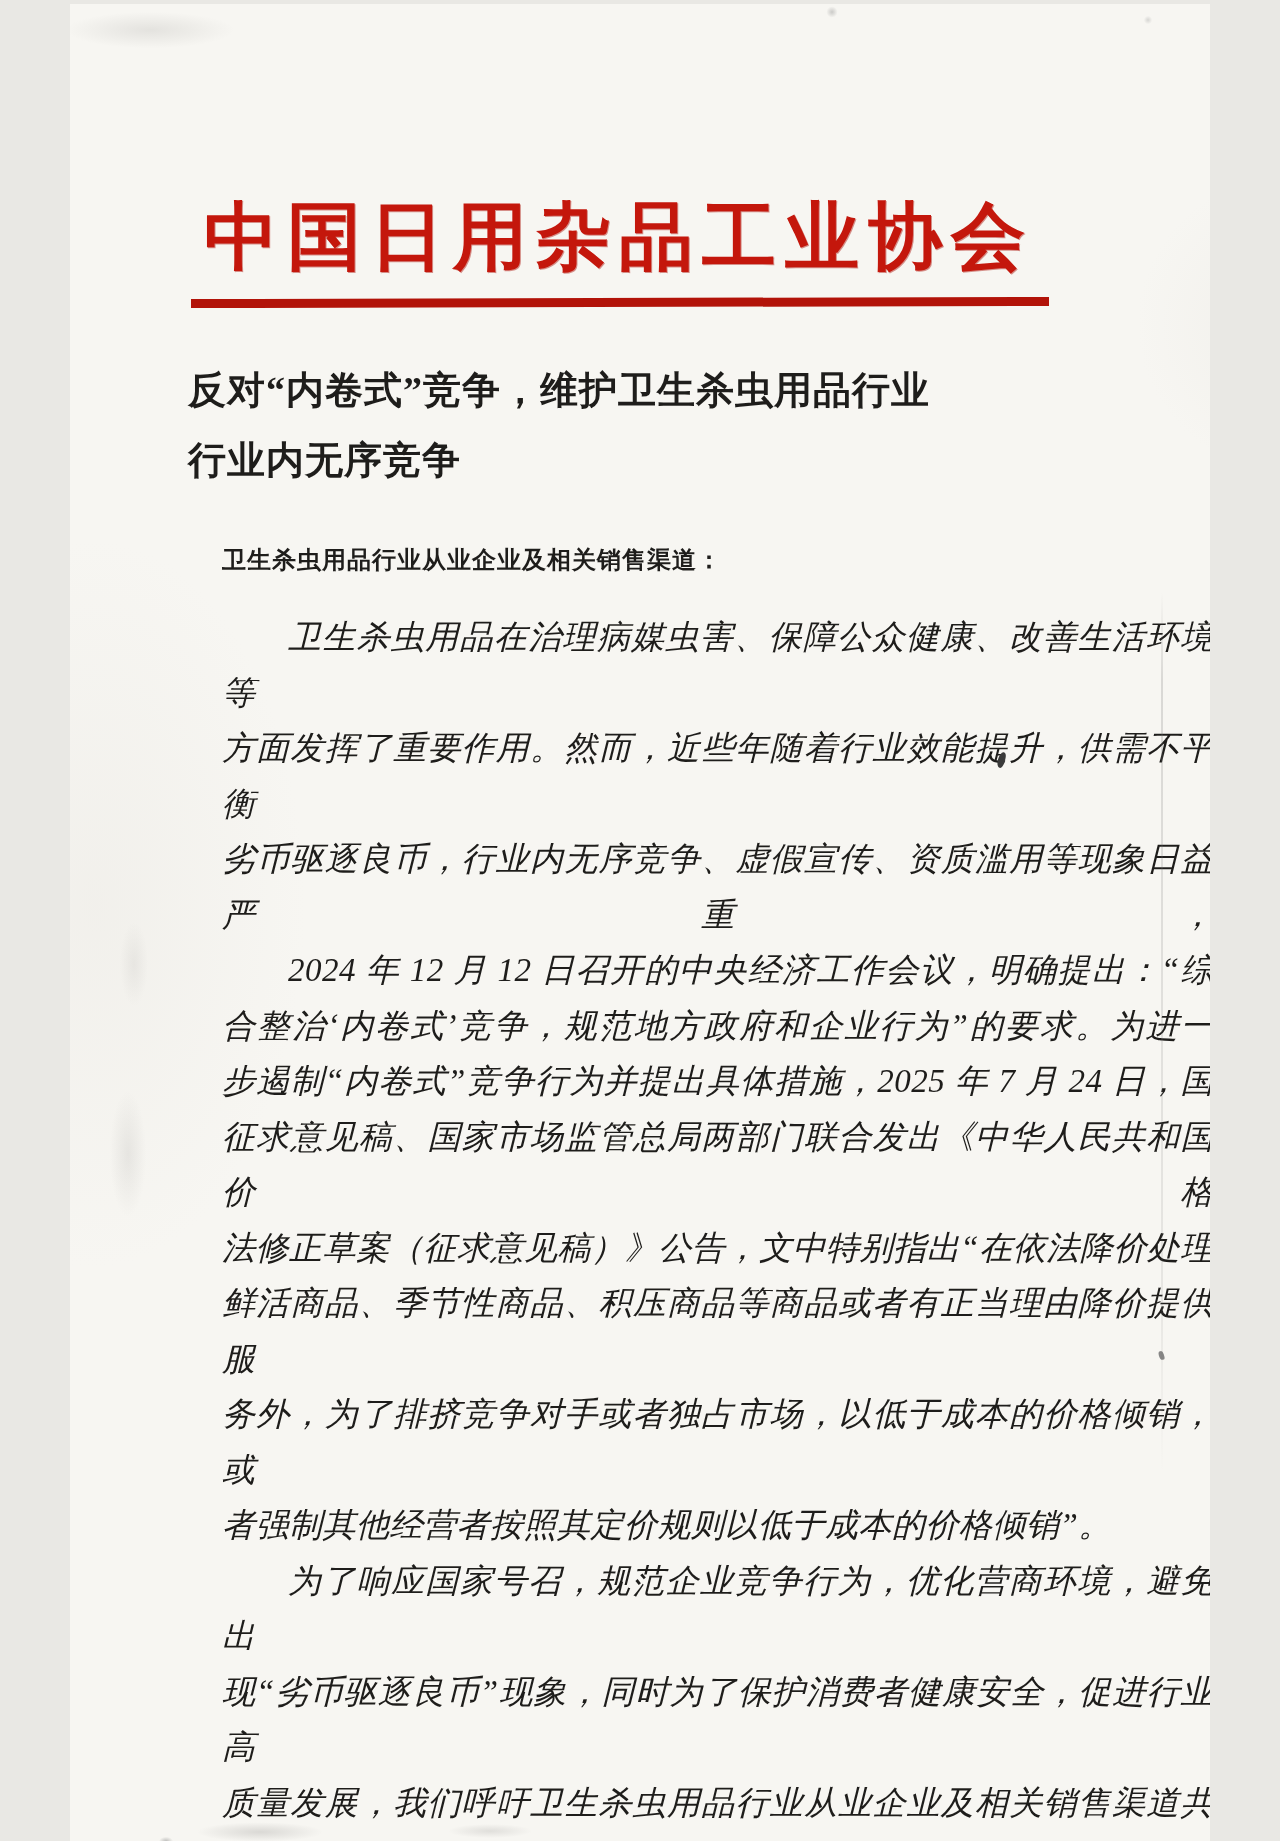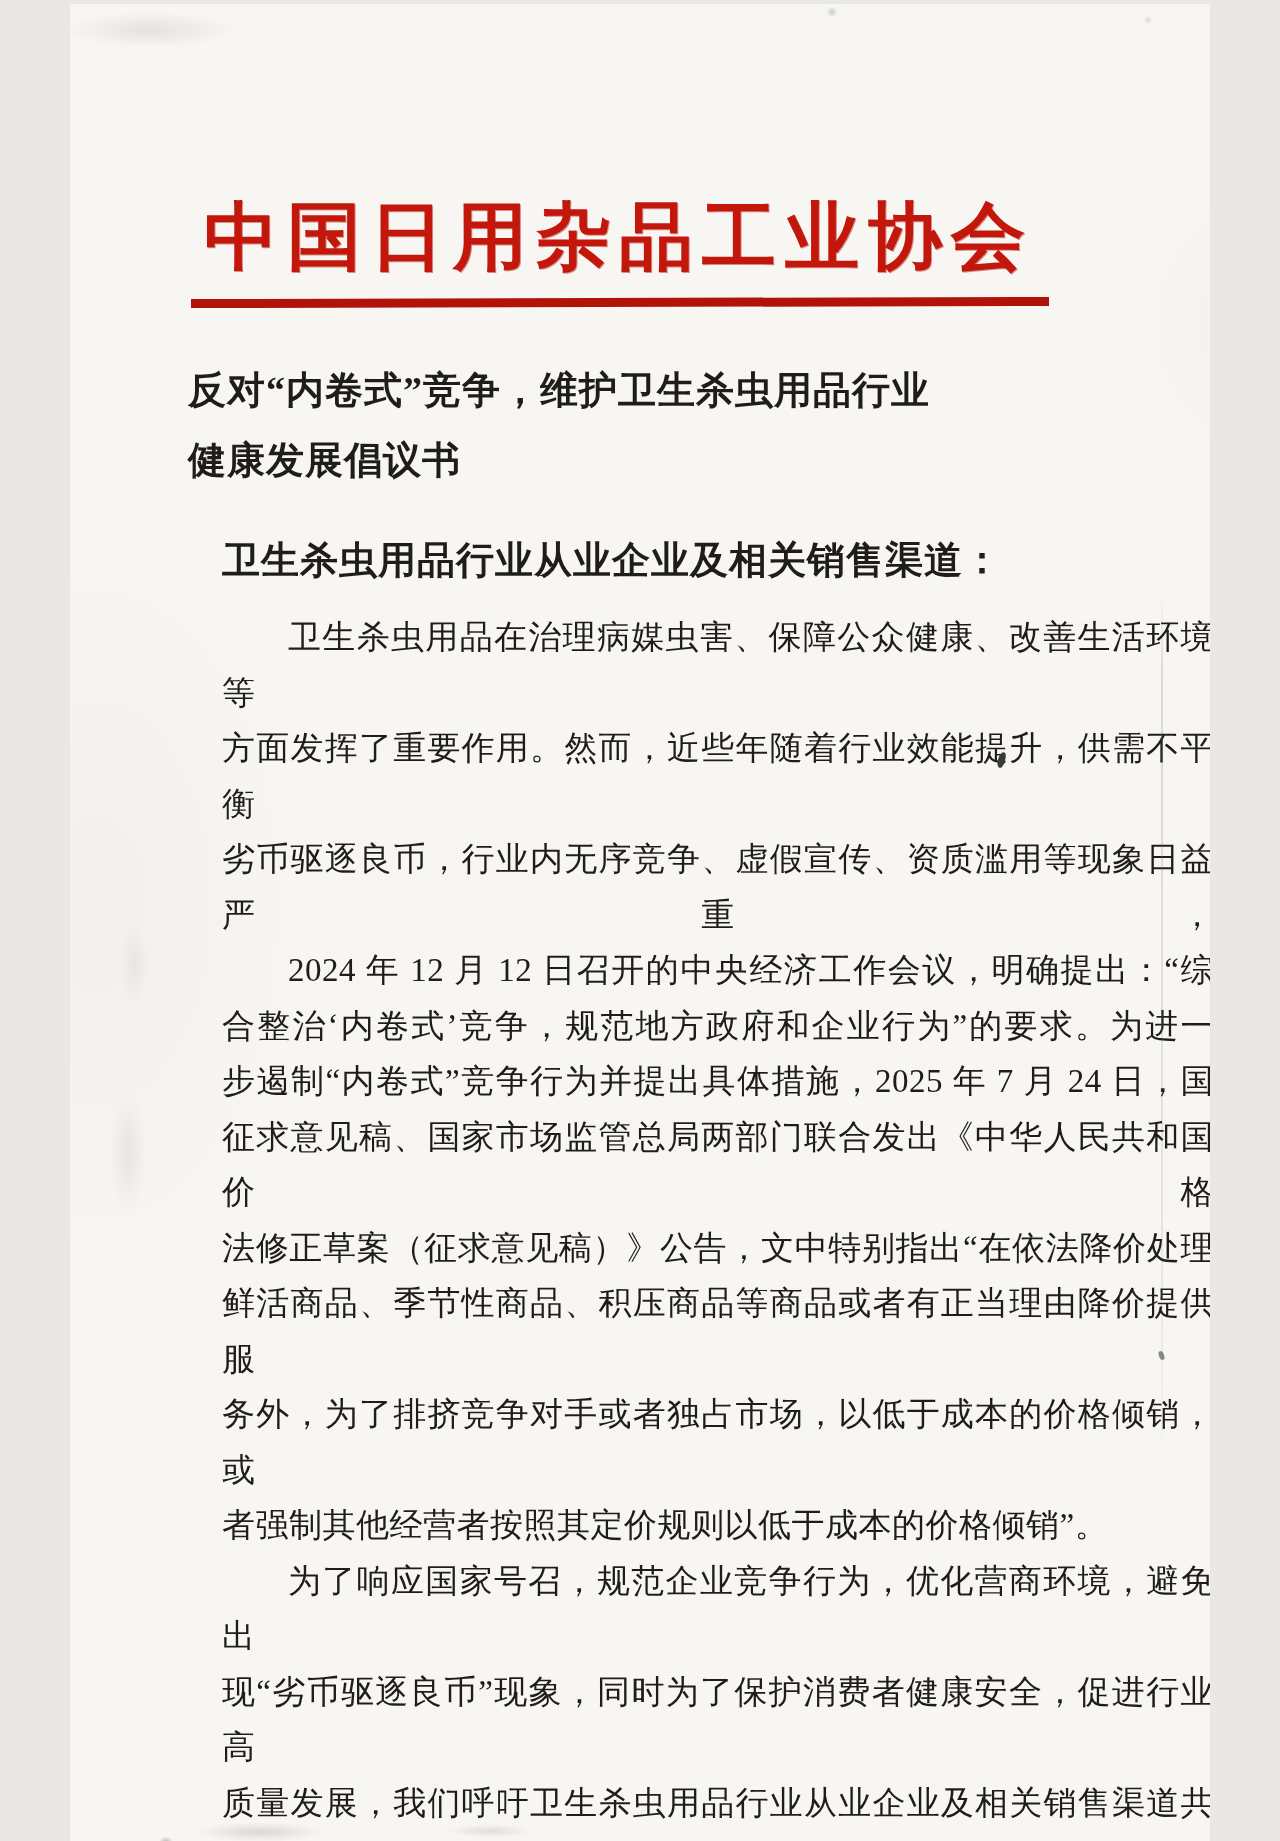--- a/index.html
+++ b/index.html
@@ -66,38 +66,38 @@
     white-space: nowrap;
   }
   .doc-title.l1 { top: 364px; }
   .doc-title.l2 { top: 434px; }
 
   
   .salutation {
     position: absolute;
     left: 152px;
     top: 534px;
-    font-size: 38px;
+    font-size: 24px;
     line-height: 44px;
     font-weight: 700;
     letter-spacing: 1px;
     white-space: nowrap;
   }
 
   
   .doc-body {
     position: absolute;
     left: 152px;
     top: 606px;
     width: 992px;
     font-size: 33px;
     line-height: 55.5px;
     letter-spacing: 0.5px;
   }
-  .ln { text-align: left; }
+  .ln { text-align: left; font-style: italic; }
   .ln.jl { text-align: justify; text-align-last: justify; }
   .ln.ind { text-indent: 66px; }
 
   
   .fold-line {
     position: absolute;
     left: 1091px;
     top: 588px;
     width: 2px;
     height: 880px;
@@ -148,21 +148,21 @@
 </style>
 </head>
 <body>
 
 <div class="page">
 
   <div class="org-title">中国日用杂品工业协会</div>
   <div class="red-rule"></div>
 
   <div class="doc-title l1">反对“内卷式”竞争，维护卫生杀虫用品行业</div>
-  <div class="doc-title l2">健康发展倡议书</div>
+  <div class="doc-title l2">行业内无序竞争</div>
 
   <div class="salutation">卫生杀虫用品行业从业企业及相关销售渠道：</div>
 
   <div class="doc-body">
     <div class="ln jl ind">卫生杀虫用品在治理病媒虫害、保障公众健康、改善生活环境等</div>
     <div class="ln jl">方面发挥了重要作用。然而，近些年随着行业效能提升，供需不平衡</div>
     <div class="ln jl">劣币驱逐良币，行业内无序竞争、虚假宣传、资质滥用等现象日益严重，</div>
     <div class="ln jl ind">2024 年 12 月 12 日召开的中央经济工作会议，明确提出：“综</div>
     <div class="ln jl">合整治‘内卷式’竞争，规范地方政府和企业行为”的要求。为进一</div>
     <div class="ln jl">步遏制“内卷式”竞争行为并提出具体措施，2025 年 7 月 24 日，国</div>

